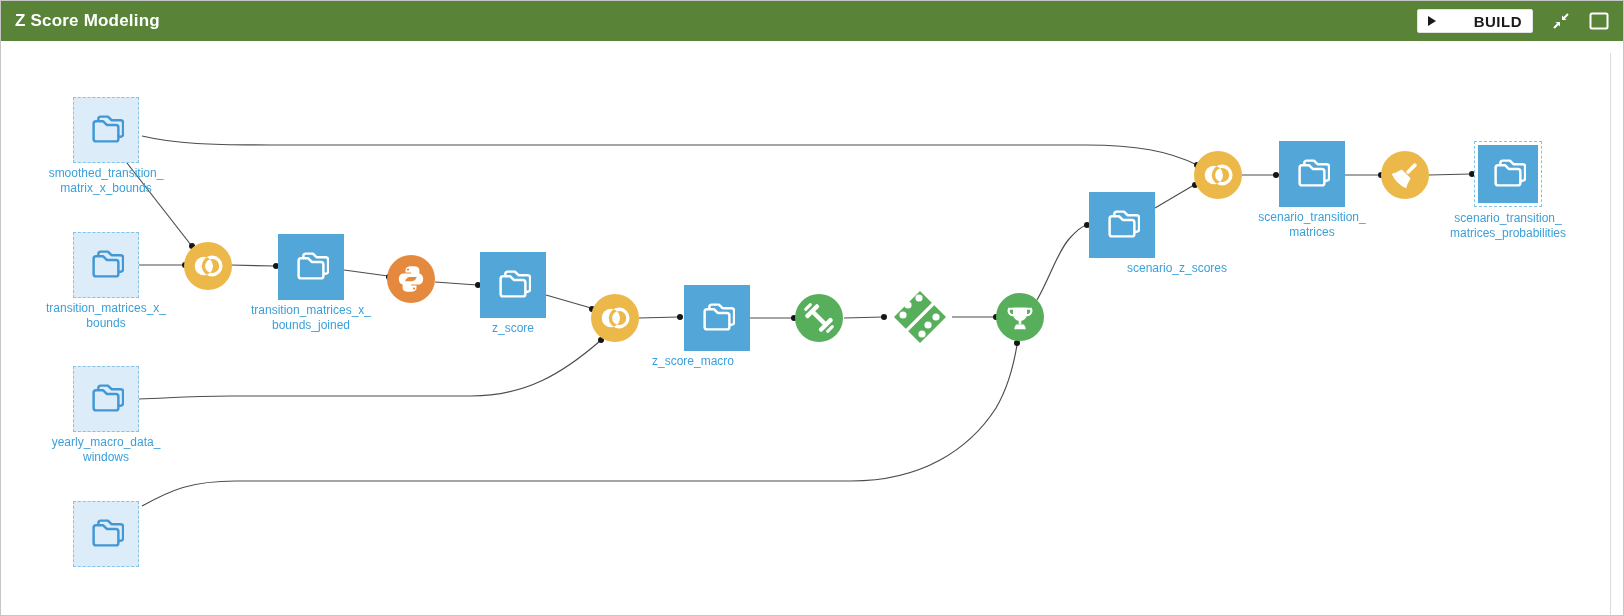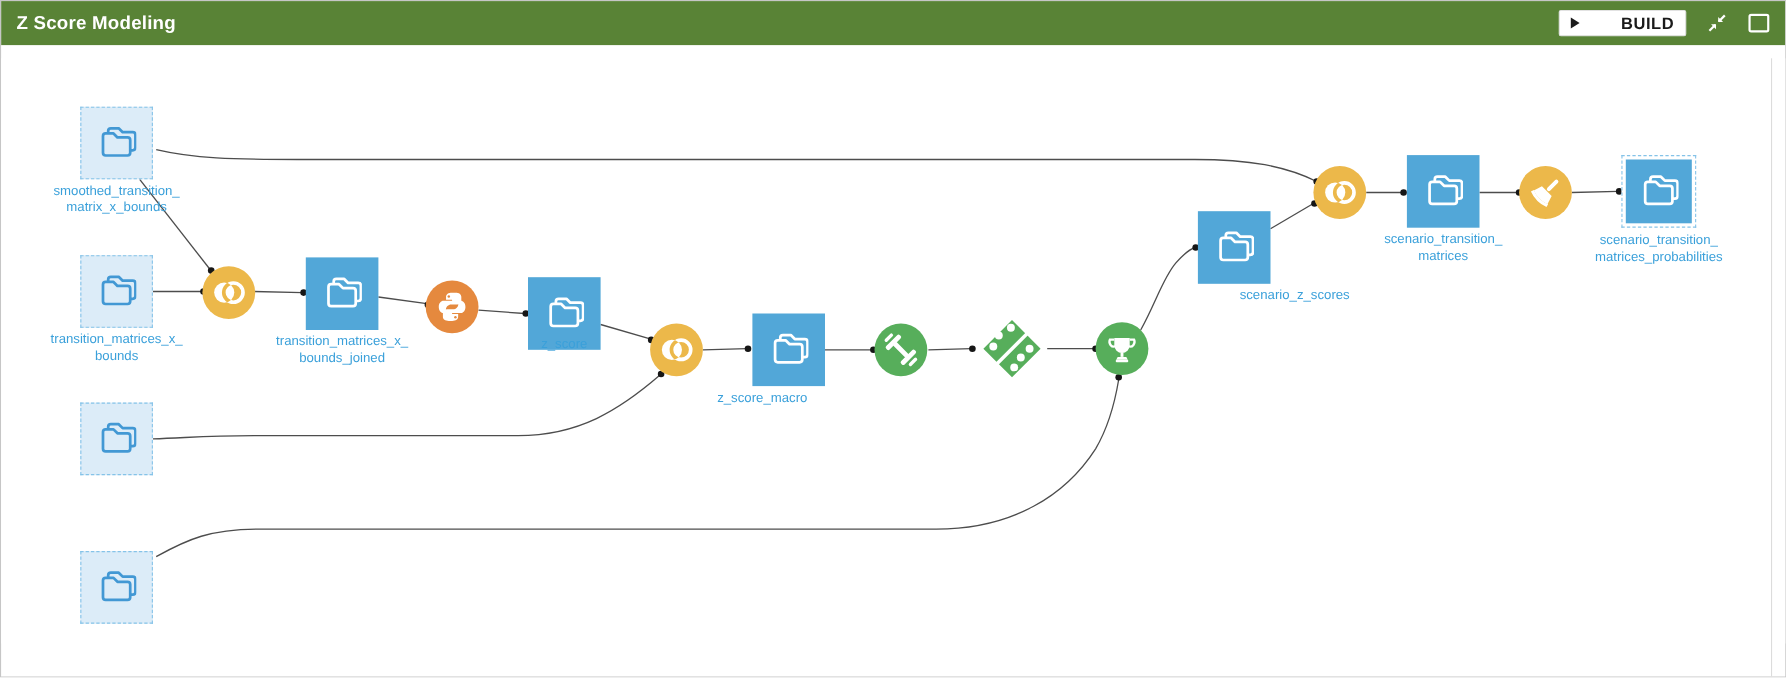--- a/index.html
+++ b/index.html
@@ -146,20 +146,24 @@
       <span>transition_matrices_x_</span>
         <span>bounds</span>
     </div>
 
     <div class="node ds shared" style="left:72px;top:313px;">
       <svg width="36" height="36" viewBox="0 0 32 32">
         <path class="folder-back" transform="translate(4.2,-4.2)" d="M5,10.5 q0,-2.2 2.2,-2.2 h6.3 l3.2,3.2 h8.1 q2.2,0 2.2,2.2 v10.2 q0,2.2 -2.2,2.2 H7.2 q-2.2,0 -2.2,-2.2 z"></path>
         <path class="folder-front" d="M5,10.5 q0,-2.2 2.2,-2.2 h6.3 l3.2,3.2 h8.1 q2.2,0 2.2,2.2 v10.2 q0,2.2 -2.2,2.2 H7.2 q-2.2,0 -2.2,-2.2 z"></path>
       </svg>
     </div>
+    <div class="nlabel" style="left:15px;top:382px;">
+      <span>yearly_macro_data_</span>
+        <span>windows</span>
+    </div>
 
     <div class="node ds shared" style="left:72px;top:448px;">
       <svg width="36" height="36" viewBox="0 0 32 32">
         <path class="folder-back" transform="translate(4.2,-4.2)" d="M5,10.5 q0,-2.2 2.2,-2.2 h6.3 l3.2,3.2 h8.1 q2.2,0 2.2,2.2 v10.2 q0,2.2 -2.2,2.2 H7.2 q-2.2,0 -2.2,-2.2 z"></path>
         <path class="folder-front" d="M5,10.5 q0,-2.2 2.2,-2.2 h6.3 l3.2,3.2 h8.1 q2.2,0 2.2,2.2 v10.2 q0,2.2 -2.2,2.2 H7.2 q-2.2,0 -2.2,-2.2 z"></path>
       </svg>
     </div>
 
     <div class="recipe yellow" style="left:183px;top:189px;">
       <svg width="40" height="40" viewBox="0 0 48 48">
@@ -193,21 +197,21 @@
         <circle cx="14.4" cy="19.6" r="0.9" fill="#e5893e"></circle>
       </svg>
     </div>
 
     <div class="node ds solid" style="left:479px;top:199px;">
       <svg width="36" height="36" viewBox="0 0 32 32">
         <path class="folder-back" transform="translate(4.2,-4.2)" d="M5,10.5 q0,-2.2 2.2,-2.2 h6.3 l3.2,3.2 h8.1 q2.2,0 2.2,2.2 v10.2 q0,2.2 -2.2,2.2 H7.2 q-2.2,0 -2.2,-2.2 z"></path>
         <path class="folder-front" d="M5,10.5 q0,-2.2 2.2,-2.2 h6.3 l3.2,3.2 h8.1 q2.2,0 2.2,2.2 v10.2 q0,2.2 -2.2,2.2 H7.2 q-2.2,0 -2.2,-2.2 z"></path>
       </svg>
     </div>
-    <div class="nlabel" style="left:422px;top:252px;">
+    <div class="nlabel" style="left:422px;top:268px;">
       <span>z_score</span>
         <span></span>
     </div>
 
     <div class="recipe yellow" style="left:590px;top:241px;">
       <svg width="40" height="40" viewBox="0 0 48 48">
         <defs>
             <clipPath id="jc2">
               <circle cx="19" cy="24" r="11"></circle>
             </clipPath>

